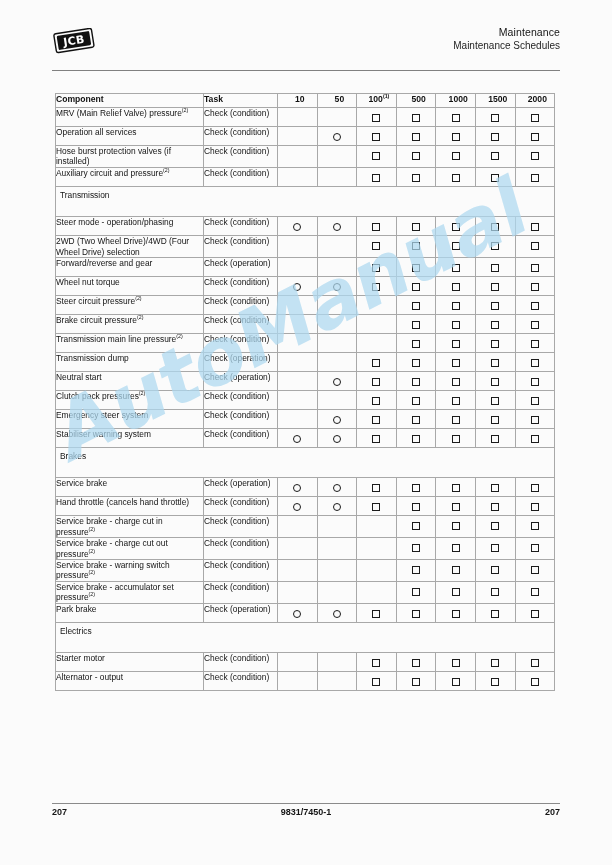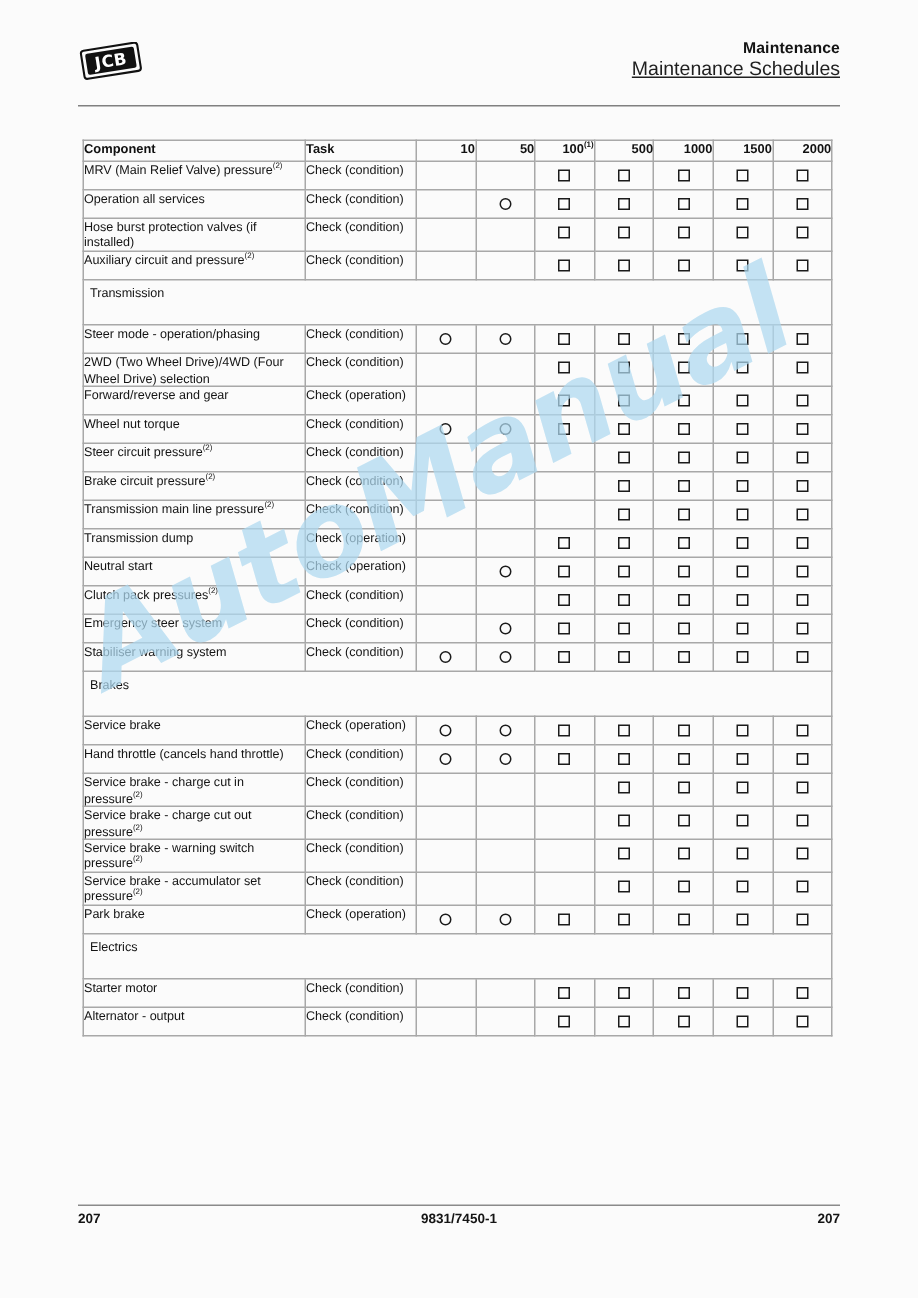--- a/index.html
+++ b/index.html
@@ -40,30 +40,29 @@
   }
   .logo svg { display: block; }
   .header-titles {
     position: absolute;
     right: 0;
     top: 0;
     text-align: right;
   }
   .header-title {
     font-size: 10.5px;
-    font-weight: bold;
+    font-weight: normal;
     letter-spacing: 0.1px;
     line-height: 13px;
     color: #141414;
   }
   .header-sub {
-    font-size: 13px;
+    font-size: 10px;
     line-height: 14px;
     color: #1f1f1f;
-    text-decoration: underline;
   }
   .header-rule {
     position: absolute;
     left: 52px;
     top: 70px;
     width: 508px;
     height: 1px;
     background: #808080;
   }
 
@@ -123,21 +122,21 @@
     font-size: 8.6px;
     font-weight: bold;
     color: #111;
     padding: 3px 4px 4px 4px;
     text-align: left;
     line-height: 10px;
     border-bottom: 1px solid #6e6e6e;
     vertical-align: middle;
     height: 13px;
   }
-  thead th.num { text-align: right; padding-left: 5px; }
+  thead th.num { text-align: center; padding-left: 5px; }
 
   td.comp {
     font-size: 8.4px;
     line-height: 10.4px;
     padding: 3px 4px 3px 4px;
     color: #141414;
   }
   td.task {
     font-size: 8.4px;
     line-height: 10.4px;

